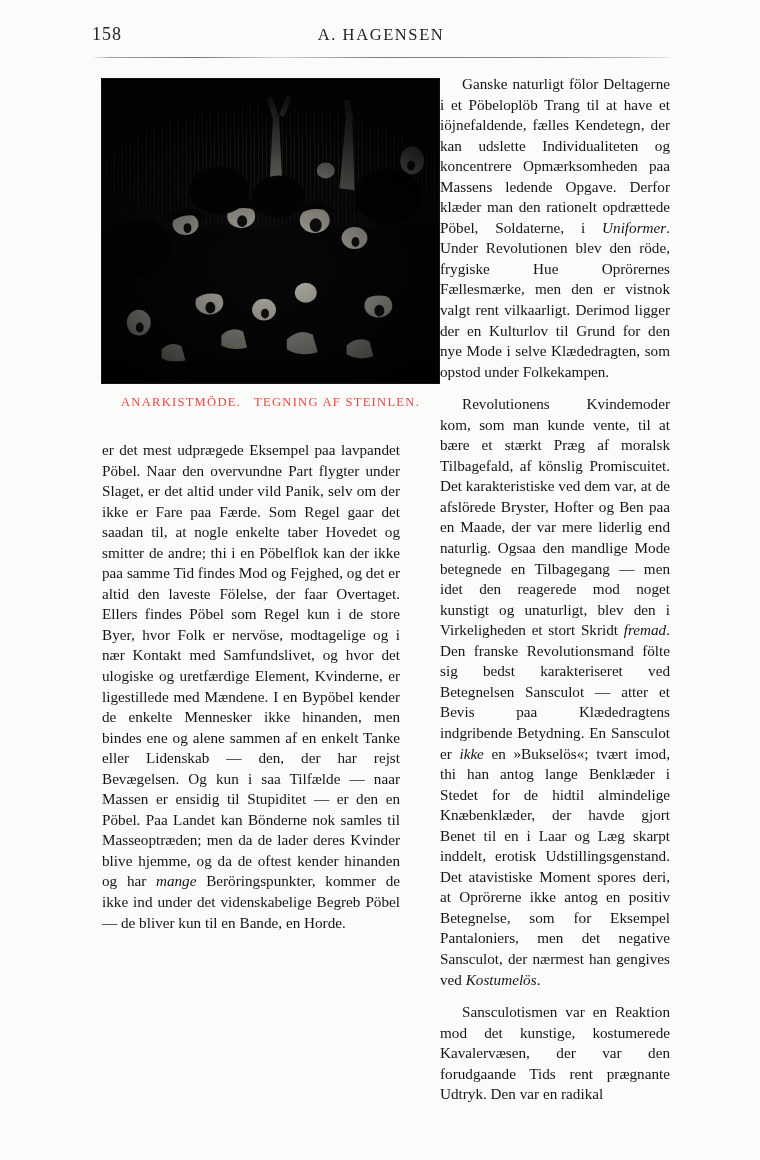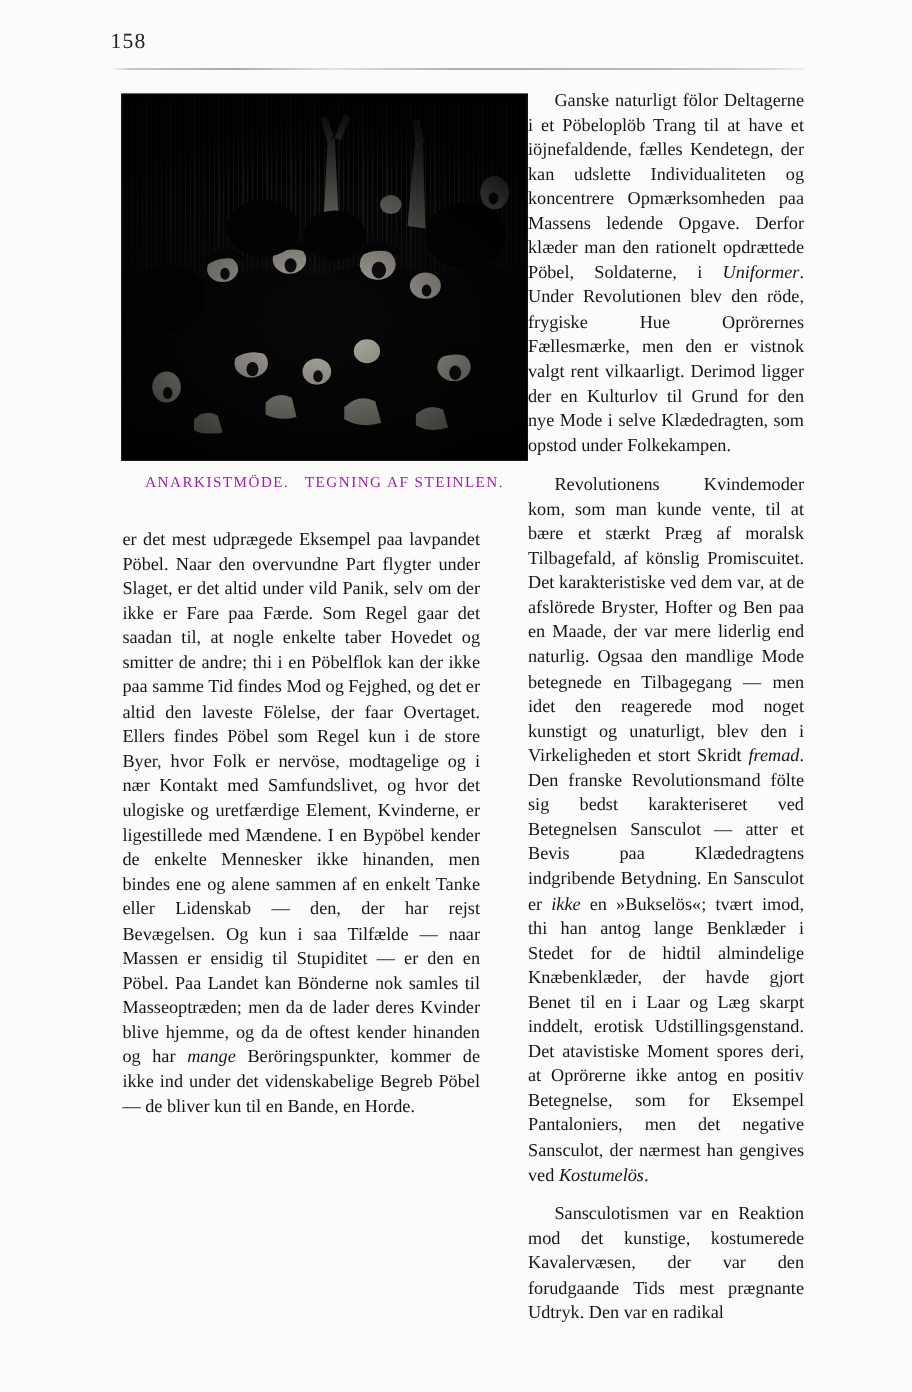--- a/index.html
+++ b/index.html
@@ -141,31 +141,32 @@
         rgba(0,0,0,0.55) 60%,
         rgba(0,0,0,0.92) 100%);
   }
   .plate svg { position: absolute; inset: 0; }
 
   .caption {
     margin-top: 11px;
     text-align: center;
     font-size: 12.6px;
     letter-spacing: 1.25px;
-    color: #a21caf;
+    color: #ef4444;
     white-space: pre;
   }
 </style>
 </head>
 <body>
 
 <div class="page">
 
   <div class="running-head">
     <div class="folio">158</div>
+    <div class="head-title">A. HAGENSEN</div>
   </div>
   <div class="head-rule"></div>
 
   <div class="figure">
     <div class="plate">
       <div class="hatch"></div>
       <svg viewBox="0 0 339 306" preserveAspectRatio="none">
 
         <rect x="0" y="0" width="339" height="306" fill="#0b0b0b" opacity="0.15"></rect>
 
@@ -237,17 +238,17 @@
   <div class="col col-left" style="top:440px;">
     <div>
         <p><span>er det mest udprægede Eksempel paa lavpandet Pöbel.  Naar den overvundne Part flygter under Slaget, er det altid under vild Panik, selv om der ikke er Fare paa Færde.  Som Regel gaar det saadan til, at nogle enkelte taber Hovedet og smitter de andre; thi i en Pöbelflok kan der ikke paa samme Tid findes Mod og Fejghed, og det er altid den laveste Fölelse, der faar Overtaget.  Ellers findes Pöbel som Regel kun i de store Byer, hvor Folk er nervöse, modtagelige og i nær Kontakt med Samfundslivet, og hvor det ulogiske og uretfærdige Element, Kvinderne, er ligestillede med Mændene.  I en Bypöbel kender de enkelte Mennesker ikke hinanden, men bindes ene og alene sammen af en enkelt Tanke eller Lidenskab — den, der har rejst Bevægelsen.  Og kun i saa Tilfælde — naar Massen er ensidig til Stupiditet — er den en Pöbel.  Paa Landet kan Bönderne nok samles til Masseoptræden; men da de lader deres Kvinder blive hjemme, og da de oftest kender hinanden og har </span><em>mange</em><span> Beröringspunkter, kommer de ikke ind under det videnskabelige Begreb Pöbel — de bliver kun til en Bande, en Horde.</span></p>
       </div>
   </div>
 
   <div class="col col-right">
     <div>
         <p class="indent"><span>Ganske naturligt fölor Deltagerne i et Pöbeloplöb Trang til at have et iöjnefaldende, fælles Kendetegn, der kan udslette Individualiteten og koncentrere Opmærksomheden paa Massens ledende Opgave.  Derfor klæder man den rationelt opdrættede Pöbel, Soldaterne, i </span><em>Uniformer</em><span>.  Under Revolutionen blev den röde, frygiske Hue Oprörernes Fællesmærke, men den er vistnok valgt rent vilkaarligt.  Derimod ligger der en Kulturlov til Grund for den nye Mode i selve Klædedragten, som opstod under Folkekampen.</span></p>
         <p class="indent"><span>Revolutionens Kvindemoder kom, som man kunde vente, til at bære et stærkt Præg af moralsk Tilbagefald, af könslig Promiscuitet.  Det karakteristiske ved dem var, at de afslörede Bryster, Hofter og Ben paa en Maade, der var mere liderlig end naturlig.  Ogsaa den mandlige Mode betegnede en Tilbagegang — men idet den reagerede mod noget kunstigt og unaturligt, blev den i Virkeligheden et stort Skridt </span><em>fremad</em><span>.  Den franske Revolutionsmand fölte sig bedst karakteriseret ved Betegnelsen Sansculot — atter et Bevis paa Klædedragtens indgribende Betydning.  En Sansculot er </span><em>ikke</em><span> en »Bukselös«; tvært imod, thi han antog lange Benklæder i Stedet for de hidtil almindelige Knæbenklæder, der havde gjort Benet til en i Laar og Læg skarpt inddelt, erotisk Udstillingsgenstand.  Det atavistiske Moment spores deri, at Oprörerne ikke antog en positiv Betegnelse, som for Eksempel Pantaloniers, men det negative Sansculot, der nærmest han gengives ved </span><em>Kostumelös</em><span>.</span></p>
-        <p class="indent"><span>Sansculotismen var en Reaktion mod det kunstige, kostumerede Kavalervæsen, der var den forudgaande Tids mest prægnante Udtryk.  Den var en radikal</span></p>
+        <p class="indent"><span>Sansculotismen var en Reaktion mod det kunstige, kostumerede Kavalervæsen, der var den forudgaande Tids rent prægnante Udtryk.  Den var en radikal</span></p>
       </div>
   </div>
 
 </div>
 
 </body></html>

